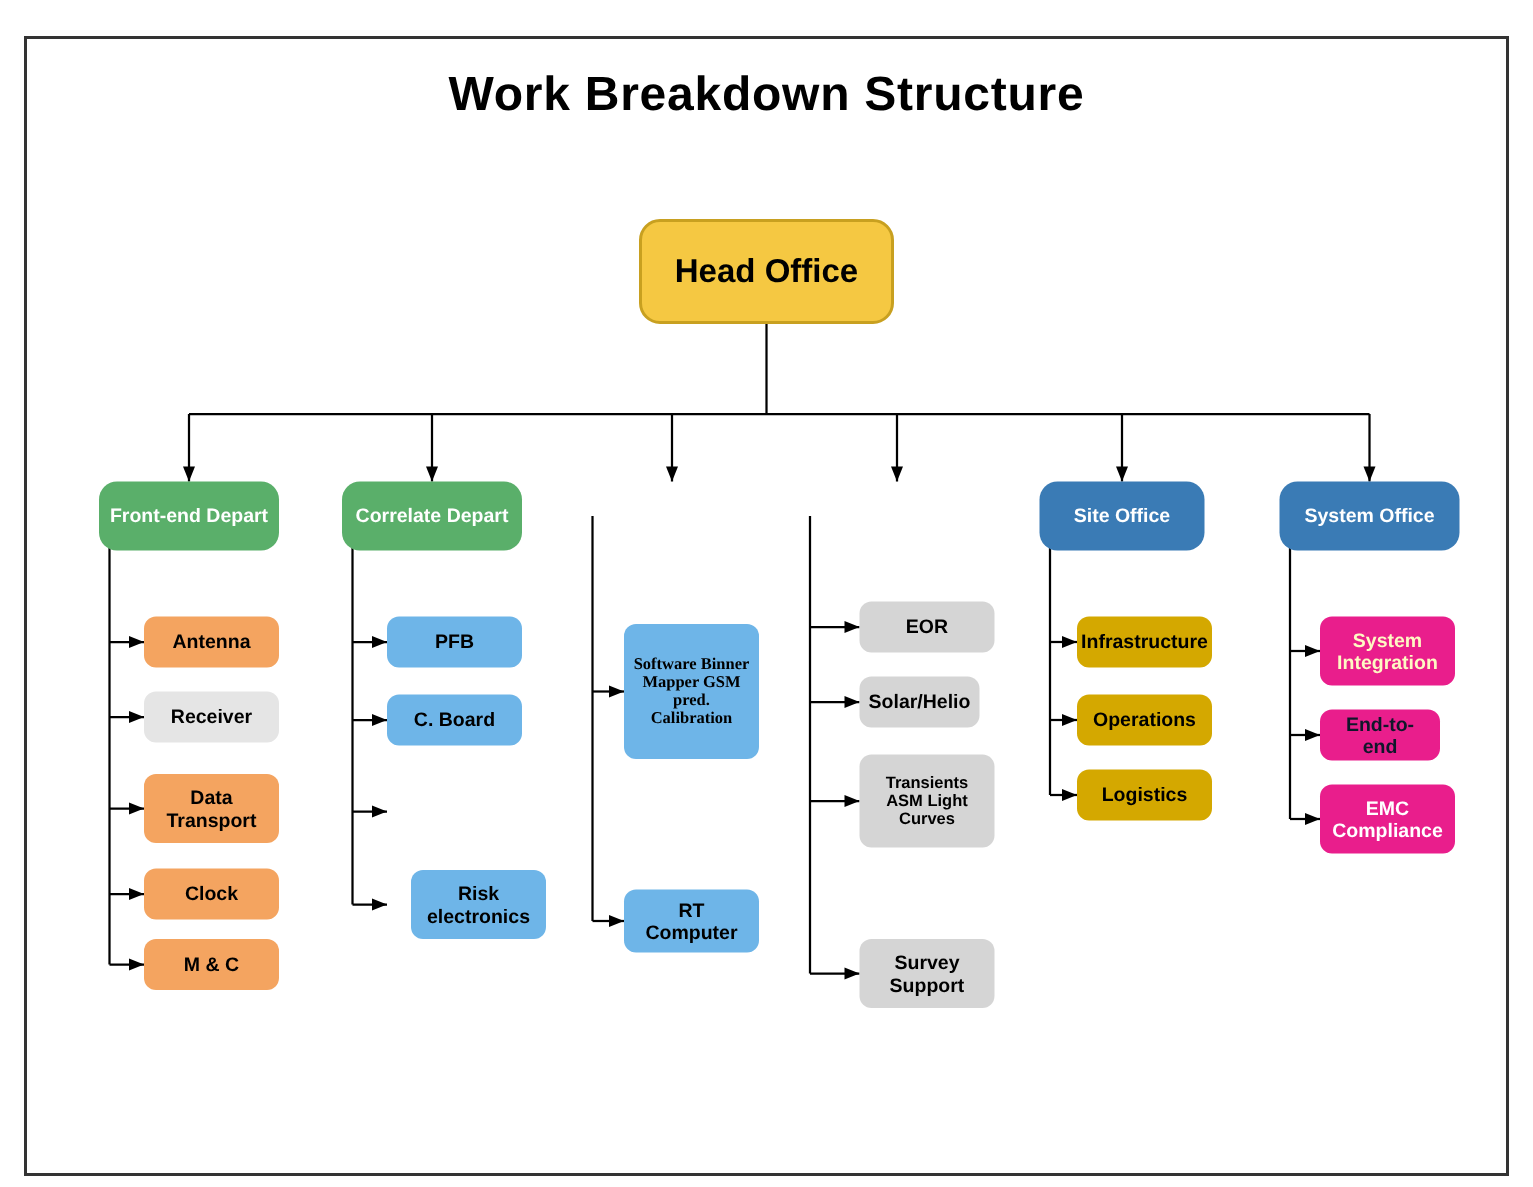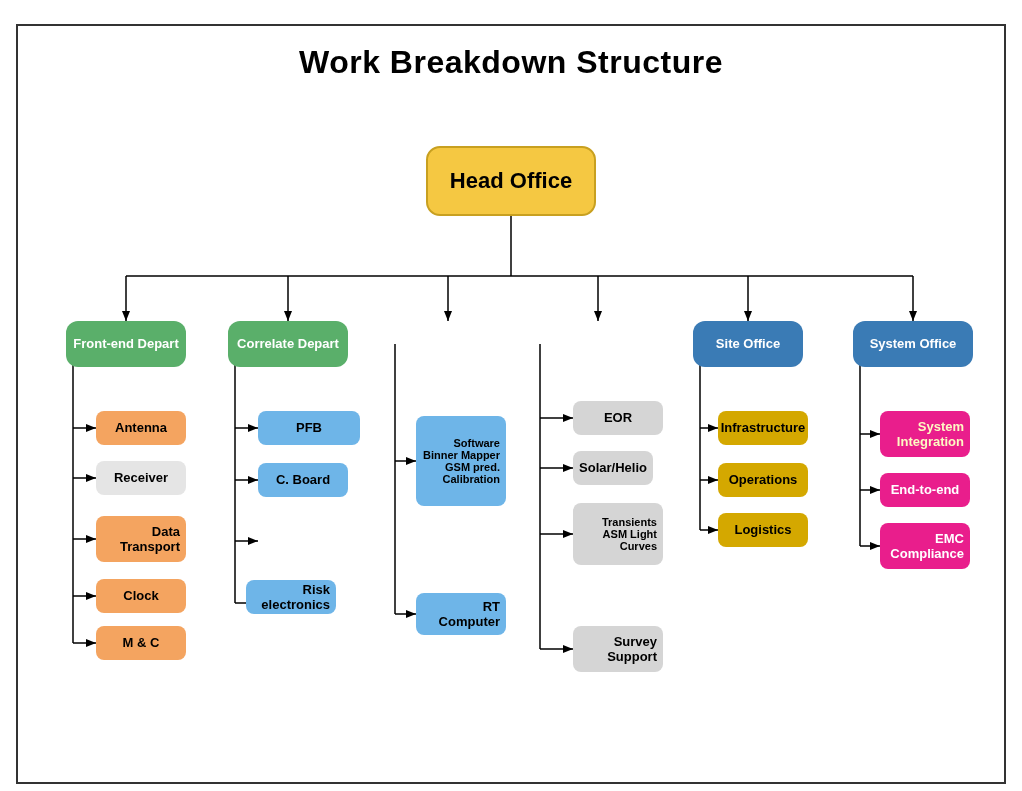--- a/index.html
+++ b/index.html
@@ -37,21 +37,21 @@
       width: 100%; height: 100%;
       pointer-events: none;
     }
 
     
     .node {
       position: absolute;
       display: flex;
       align-items: center;
       justify-content: center;
-      text-align: right;
+      text-align: center;
       font-size: 13px;
       font-weight: bold;
       border-radius: 8px;
       padding: 4px 6px;
     }
 
     
     .node-head-office {
       background: #F5C842;
       border: 2px solid #c8a020;
@@ -81,41 +81,41 @@
 
     
     
     .node-antenna    { background: #F4A460; width: 90px; height: 34px; left: 78px; top: 385px; }
     .node-receiver   { background: #e5e5e5; width: 90px; height: 34px; left: 78px; top: 435px; }
     .node-datatransport { background: #F4A460; width: 90px; height: 46px; left: 78px; top: 490px; }
     .node-clock      { background: #F4A460; width: 90px; height: 34px; left: 78px; top: 553px; }
     .node-mc         { background: #F4A460; width: 90px; height: 34px; left: 78px; top: 600px; }
 
     
-    .node-pfb        { background: #6EB5E8; width: 102px; height: 34px; left: 240px; top: 385px; }
+    .node-pfb        { background: #6EB5E8; width: 90px; height: 34px; left: 240px; top: 385px; }
     .node-cboard     { background: #6EB5E8; width: 90px; height: 34px; left: 240px; top: 437px; }
     .node-controlio  { background: #6EB5E8; width: 90px; height: 46px; left: 240px; top: 492px; }
-    .node-riskelectronics { background: #6EB5E8; width: 90px; height: 34px; left: 228px; top: 554px; }
-
-    
-    .node-softwarebinner { background: #6EB5E8; width: 90px; height: 90px; left: 398px; top: 390px; }
+    .node-riskelectronics { background: #6EB5E8; width: 90px; height: 46px; left: 256px; top: 554px; }
+
+    
+    .node-softwarebinner { background: #6EB5E8; width: 90px; height: 90px; left: 398px; top: 390px; font-family: Liberation Serif, serif; }
     .node-rtcomputer { background: #6EB5E8; width: 90px; height: 42px; left: 398px; top: 567px; }
     .node-eor    { background: #D5D5D5; color: #000; width: 90px; height: 34px; left: 555px; top: 375px; }
     .node-solarhelio { background: #D5D5D5; color: #000; width: 80px; height: 34px; left: 555px; top: 425px; }
     .node-transients { background: #D5D5D5; color: #000; width: 90px; height: 62px; left: 555px; top: 477px; }
     .node-surveysupport { background: #D5D5D5; color: #000; width: 90px; height: 46px; left: 555px; top: 600px; }
 
     
     .node-infrastructure { background: #D4A800; color: #000; width: 90px; height: 34px; left: 700px; top: 385px; }
     .node-operations     { background: #D4A800; color: #000; width: 90px; height: 34px; left: 700px; top: 437px; }
     .node-logistics      { background: #D4A800; color: #000; width: 90px; height: 34px; left: 700px; top: 487px; }
 
     
     .node-systemintegration { background: #E91E8C; color: #fef9c3; width: 90px; height: 46px; left: 862px; top: 385px; }
-    .node-endtoend          { background: #E91E8C; color: #ffffff; width: 90px; height: 34px; left: 862px; top: 447px; }
+    .node-endtoend          { background: #E91E8C; color: #0f172a; width: 80px; height: 34px; left: 862px; top: 447px; }
     .node-emccompliance     { background: #E91E8C; color: #fff; width: 90px; height: 46px; left: 862px; top: 497px; }
   </style>
 </head>
 <body>
 
 <div class="diagram-container">
   <div class="title">Work Breakdown Structure</div>
 
   <svg class="lines-svg">
 

